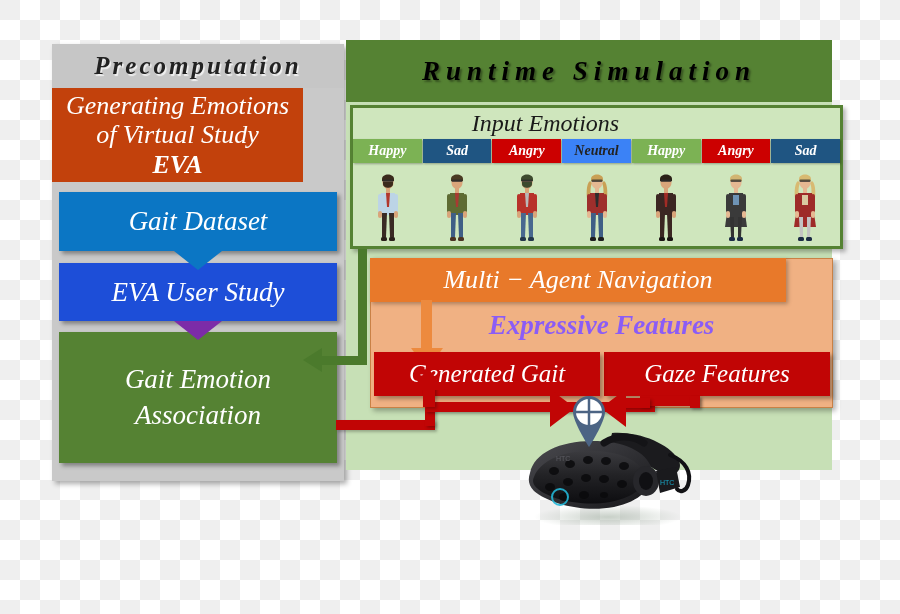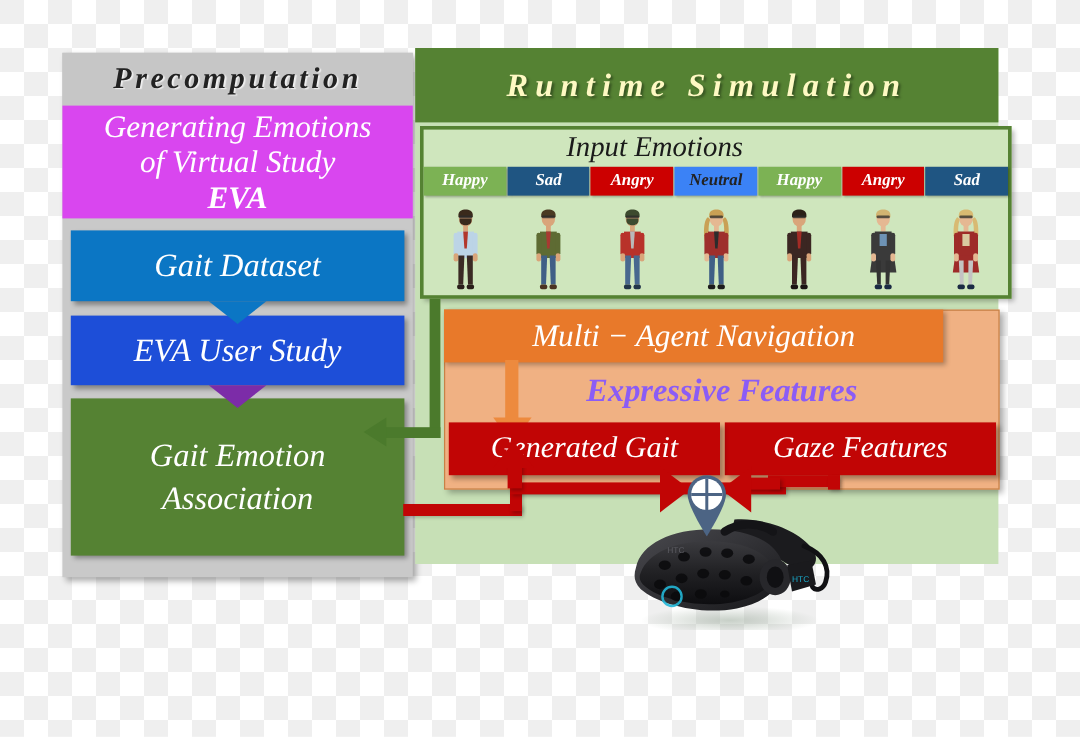--- a/index.html
+++ b/index.html
@@ -20,22 +20,22 @@
   }
   .precomp-head{
     position:absolute;left:52px;top:44px;width:292px;height:44px;
     background:#c6c6c6;display:flex;align-items:center;justify-content:center;
   }
   .precomp-head span{
     font-style:italic;font-weight:bold;font-size:25px;color:#222;
     letter-spacing:3px;text-shadow:1.5px 1.5px 1px rgba(255,255,255,.75);
   }
   .eva-head{
-    position:absolute;left:52px;top:88px;width:292px;height:94px;
-    background:#d946ef;color:#fff;display:flex;flex-direction:column;
+    position:absolute;left:52px;top:88px;width:251px;height:94px;
+    background:#c2410c;color:#fff;display:flex;flex-direction:column;
     align-items:center;justify-content:center;line-height:1.12;
   }
   .eva-head .l1{font-style:italic;font-size:26px;text-align:center;}
   .eva-head .l2{font-style:italic;font-weight:bold;font-size:26px;margin-top:1px;}
 
   .lbox{
     position:absolute;left:59px;width:278px;
     display:flex;align-items:center;justify-content:center;text-align:center;
     color:#ffffff;font-style:italic;
     box-shadow:3px 3px 4px rgba(0,0,0,.35);
@@ -53,21 +53,21 @@
   
   .rightpanel{
     position:absolute;left:346px;top:40px;width:486px;height:430px;
     background:#c7e0b6;
   }
   .runtime-head{
     position:absolute;left:346px;top:40px;width:486px;height:62px;
     background:#558233;display:flex;align-items:center;justify-content:center;
   }
   .runtime-head span{
-    color:#fef9c3;font-style:italic;font-weight:bold;font-size:27px;letter-spacing:6px;
+    color:#000000;font-style:italic;font-weight:bold;font-size:27px;letter-spacing:6px;
     text-shadow:2px 2px 2px rgba(0,0,0,.35);
   }
 
   
   .emo-block{
     position:absolute;left:350px;top:105px;width:493px;height:144px;
     background:#cfe6bd;border:3px solid #558233;box-sizing:border-box;
     box-shadow:3px 3px 4px rgba(0,0,0,.28);
   }
   .emo-title{

